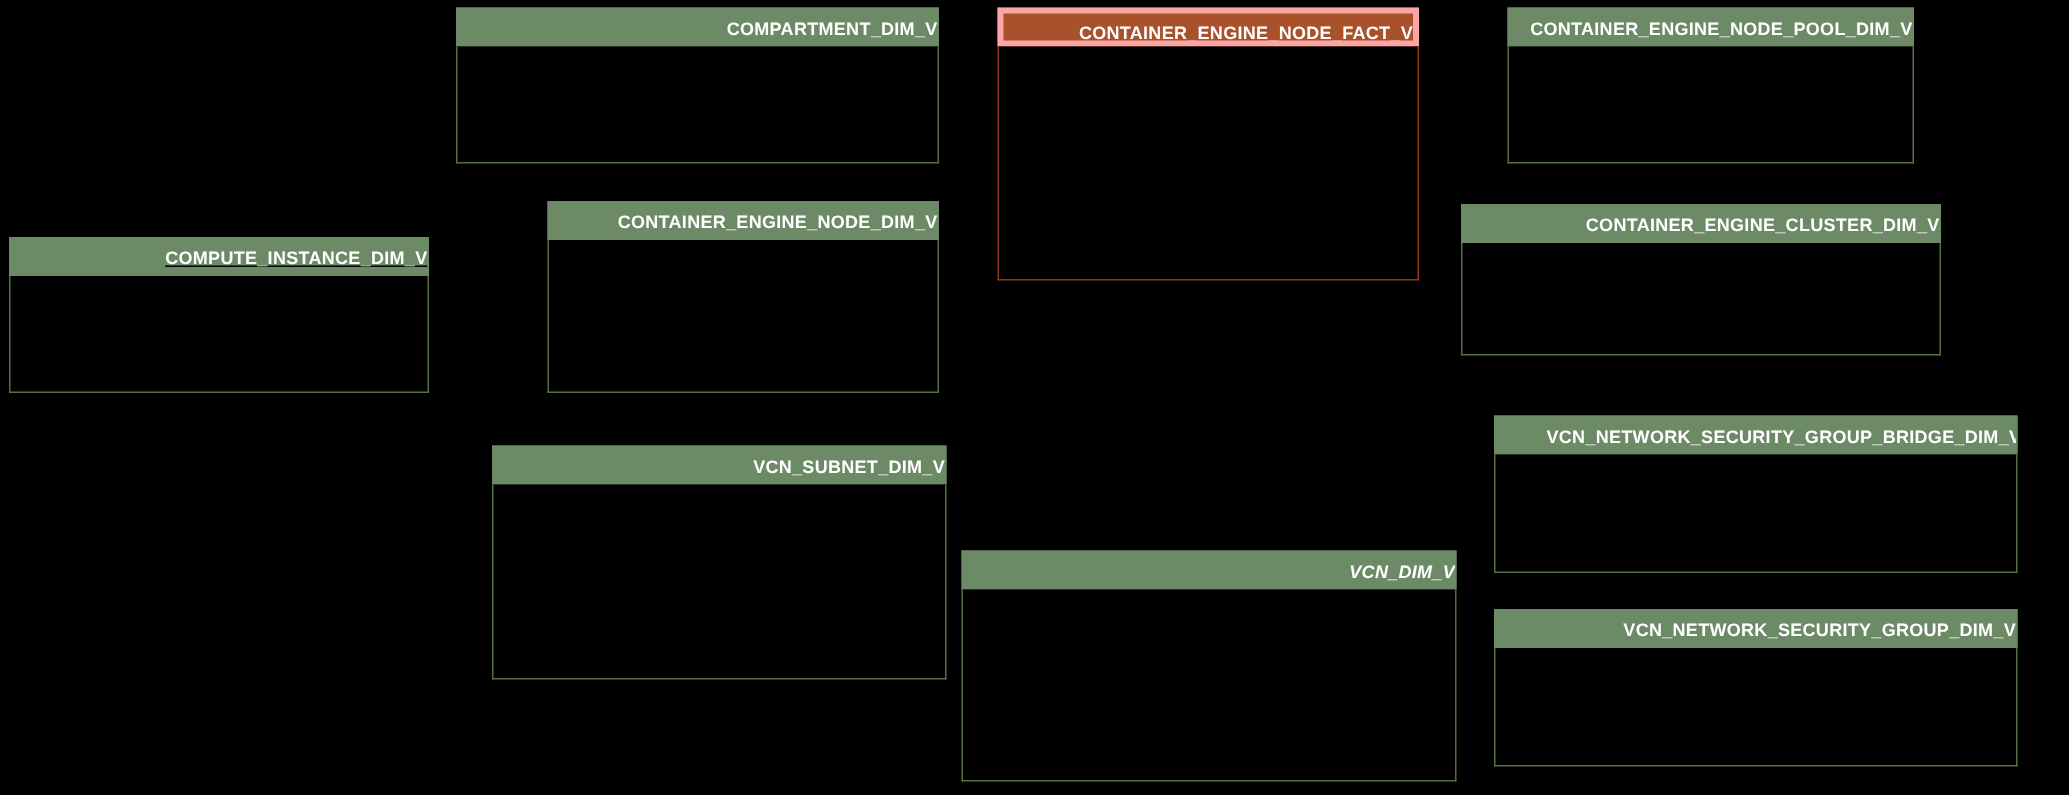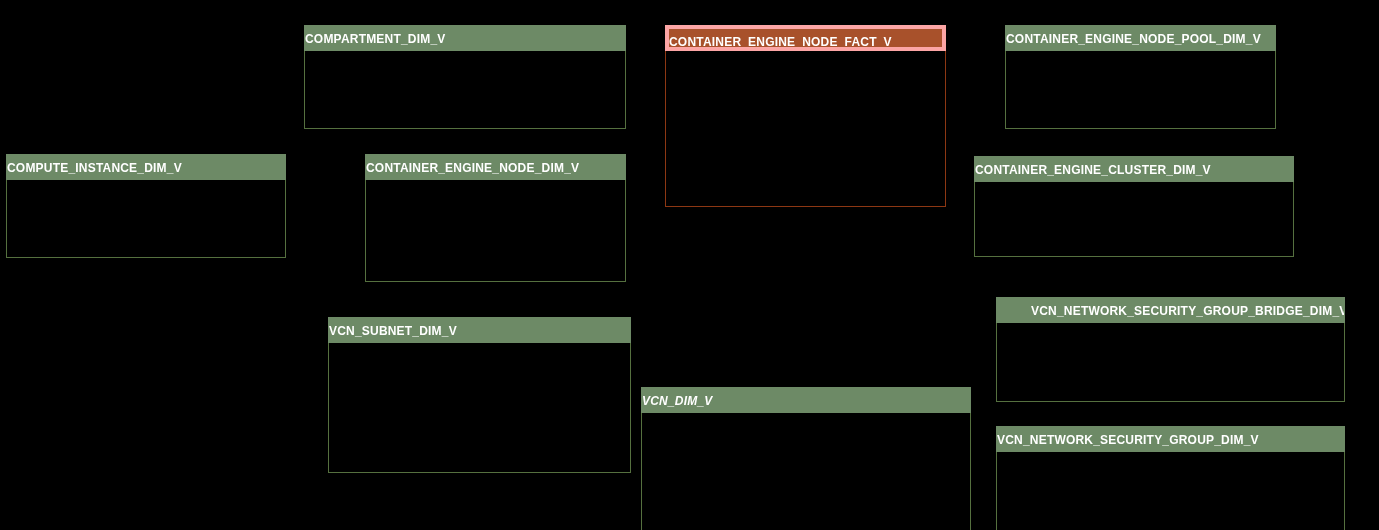--- a/index.html
+++ b/index.html
@@ -21,28 +21,27 @@
   .entity {
     position: absolute;
     box-sizing: border-box;
     background: #000000;
   }
   .entity .entity-header {
     box-sizing: border-box;
     width: 100%;
     height: 26px;
     line-height: 26px;
-    text-align: left;
+    text-align: right;
     font-size: 12px;
     font-weight: bold;
     letter-spacing: 0.2px;
     color: #ffffff;
     white-space: nowrap;
     overflow: hidden;
-    margin-top: 20px;
   }
   .entity .entity-body {
     box-sizing: border-box;
     width: 100%;
     background: #000000;
   }
   
   .entity.dim .entity-header {
     background: #6d8a66;
     border: 1px solid #6d8a66;
@@ -74,21 +73,21 @@
       <div class="entity-body" style="height: 156px;"></div>
     </div>
     <div class="entity dim" style="left: 1005px; top: 5px; width: 271px; height: 104px;">
       <div class="entity-header" style="height: 26px; line-height: 26px;">CONTAINER_ENGINE_NODE_POOL_DIM_V</div>
       <div class="entity-body" style="height: 78px;"></div>
     </div>
     <div class="entity dim" style="left: 974px; top: 136px; width: 320px; height: 101px;">
       <div class="entity-header" style="height: 26px; line-height: 26px;">CONTAINER_ENGINE_CLUSTER_DIM_V</div>
       <div class="entity-body" style="height: 75px;"></div>
     </div>
-    <div class="entity dim" style="left: 6px; top: 134px; width: 280px; height: 92px;">
+    <div class="entity dim" style="left: 6px; top: 158px; width: 280px; height: 92px; text-decoration: underline;">
       <div class="entity-header" style="height: 26px; line-height: 26px;">COMPUTE_INSTANCE_DIM_V</div>
       <div class="entity-body" style="height: 78px;"></div>
     </div>
     <div class="entity dim" style="left: 326px; top: 134px; width: 300px; height: 128px; padding-left: 39px;">
       <div class="entity-header" style="height: 26px; line-height: 26px;">CONTAINER_ENGINE_NODE_DIM_V</div>
       <div class="entity-body" style="height: 102px;"></div>
     </div>
     <div class="entity dim" style="left: 301px; top: 297px; width: 330px; height: 156px; padding-left: 27px;">
       <div class="entity-header" style="height: 26px; line-height: 26px;">VCN_SUBNET_DIM_V</div>
       <div class="entity-body" style="height: 130px;"></div>

